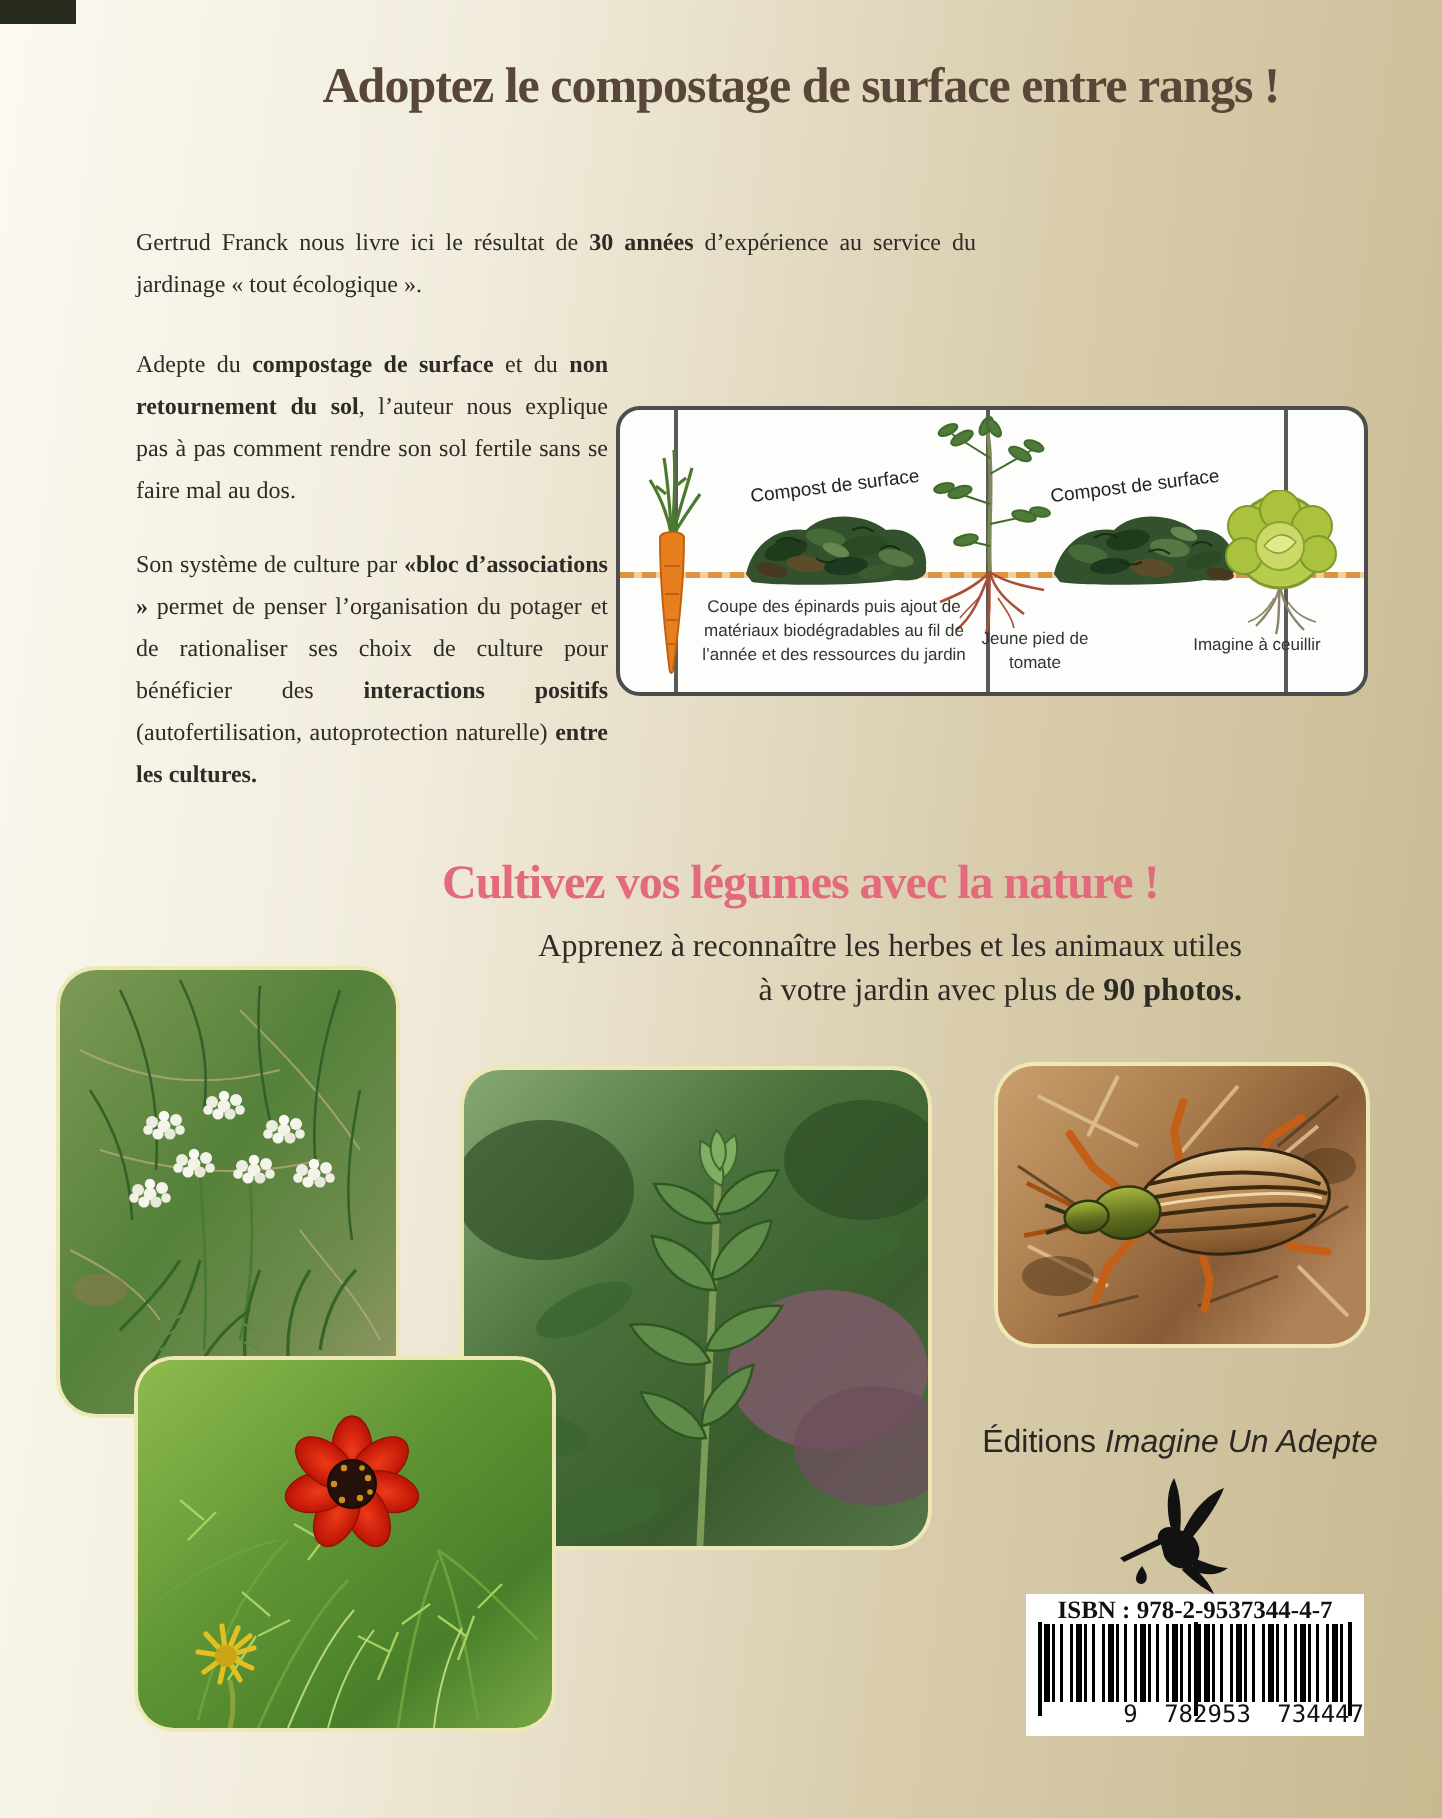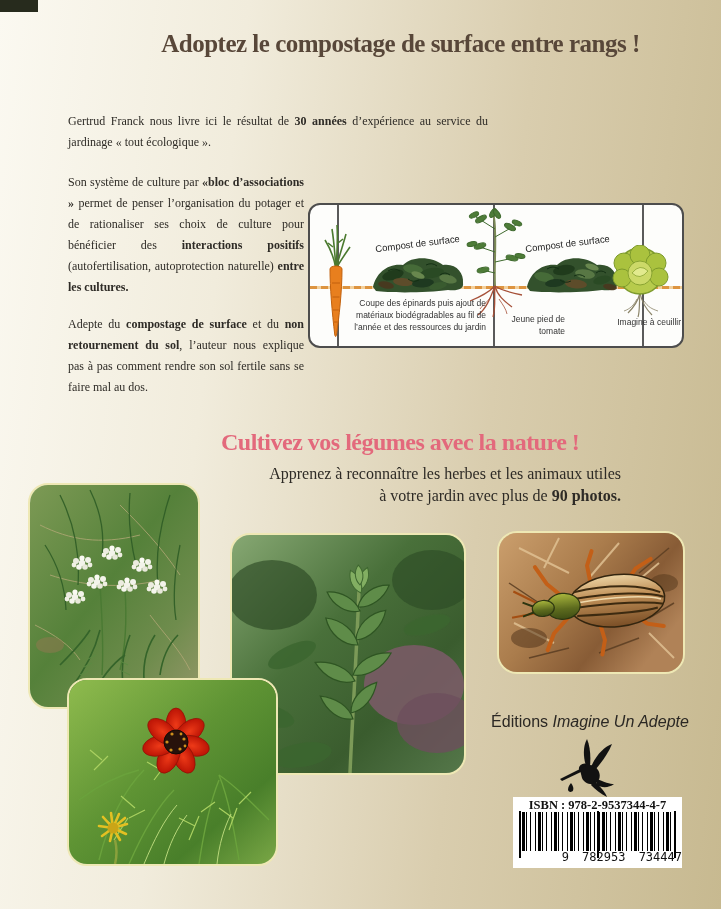--- a/index.html
+++ b/index.html
@@ -27,21 +27,21 @@
     background:#fdfdfb;border:2px solid #4d4d4d;border-radius:12px;box-sizing:border-box;
     font-family:"Liberation Sans",sans-serif;color:#222;
   }
   .vline{position:absolute;top:0;bottom:0;width:2px;background:#5a5a5a;}
   .v1{left:27px}.v2{left:183px}.v3{left:332px}
   .soil-line{position:absolute;left:0;right:0;top:81px;height:3px;
     background:repeating-linear-gradient(90deg,#dd9440 0 7px,#f2d09c 7px 11px);}
   .dsvg{position:absolute;}
   .dlabel{position:absolute;font-size:9.5px;line-height:11px;text-align:center;}
   .rot{transform:rotate(-7deg);}
-  .dcaption{position:absolute;font-size:8.5px;line-height:12px;text-align:right;color:#333;}
+  .dcaption{position:absolute;font-size:8.5px;line-height:12px;text-align:center;color:#333;}
 
   
   .pink{
     position:absolute;left:221px;top:429px;margin:0;white-space:nowrap;
     font-size:24px;font-weight:bold;letter-spacing:-0.5px;color:#e3697c;text-align:center;
   }
   .sub{position:absolute;left:221px;top:463px;width:400px;font-size:16px;line-height:22px;margin:0;text-align:right;}
 
   
   .photo{position:absolute;border:2px solid #eee8b4;border-radius:20px;overflow:hidden;box-sizing:border-box;}
@@ -75,22 +75,22 @@
 <div class="cover">
 
   <div class="corner-mark"></div>
 
   <h1 class="title">Adoptez le compostage de surface entre rangs !</h1>
 
   <p class="para p1"><span>Gertrud Franck nous livre ici le résultat de </span><span class="b">30 années</span><span> d’expérience au service du jardinage « tout écologique ».</span></p>
 
   <div class="textwrap">
     <div class="spacer"></div>
+    <p class="para p3"><span>Adepte du </span><span class="b">compostage de surface</span><span> et du </span><span class="b">non retournement du sol</span><span>, l’auteur nous explique pas à pas comment rendre son sol fertile sans se faire mal au dos.</span></p>
     <p class="para"><span>Son système de culture par </span><span class="b">«bloc d’associations »</span><span> permet de penser l’organisation du potager et de rationaliser ses choix de culture pour bénéficier des </span><span class="b">inter­actions positifs</span><span> (autofertilisation, autoprotection naturelle) </span><span class="b">entre les cultures.</span></p>
-    <p class="para p3"><span>Adepte du </span><span class="b">compostage de surface</span><span> et du </span><span class="b">non retournement du sol</span><span>, l’auteur nous explique pas à pas comment rendre son sol fertile sans se faire mal au dos.</span></p>
   </div>
 
   <div class="diagram">
     <div class="soil-line"></div>
     <div class="vline v1"></div>
     <div class="vline v2"></div>
     <div class="vline v3"></div>
 
     <svg class="dsvg" style="left:10px;top:12px" width="32" height="122" viewBox="0 0 32 122">
       <g stroke="#4b7a2f" stroke-width="1.6" fill="none">

